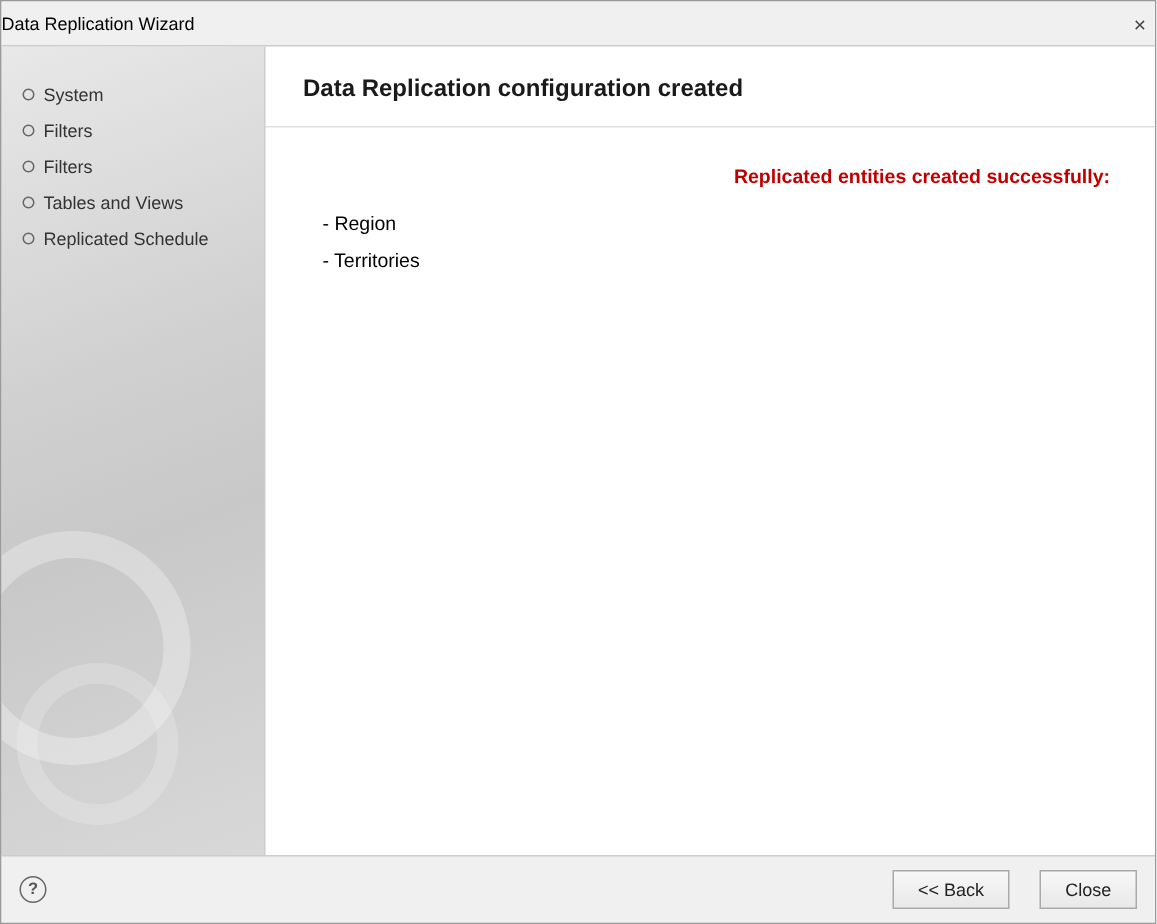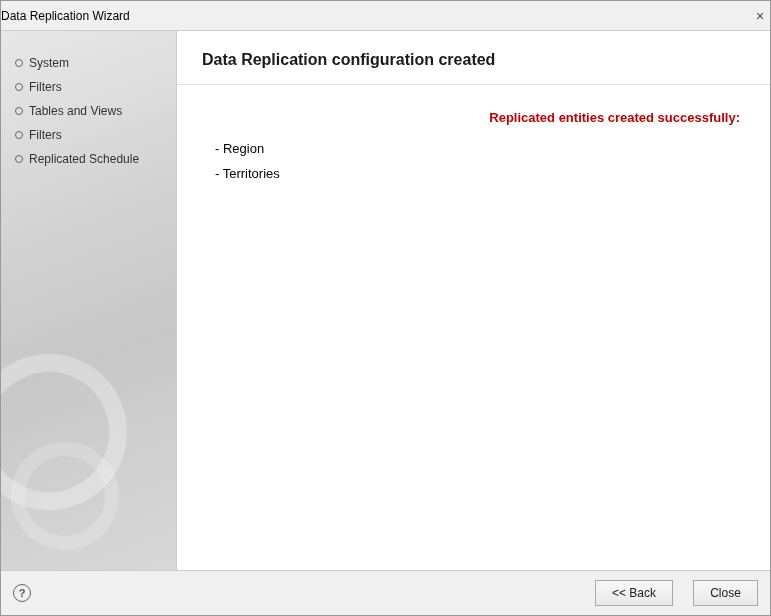--- a/index.html
+++ b/index.html
@@ -221,25 +221,25 @@
       <div class="sidebar-item">
         <span class="sidebar-bullet"></span>
         <span>System</span>
       </div>
       <div class="sidebar-item">
         <span class="sidebar-bullet"></span>
         <span>Filters</span>
       </div>
       <div class="sidebar-item">
         <span class="sidebar-bullet"></span>
+        <span>Filters</span>
+      </div>
+      <div class="sidebar-item">
+        <span class="sidebar-bullet"></span>
         <span>Tables and Views</span>
-      </div>
-      <div class="sidebar-item">
-        <span class="sidebar-bullet"></span>
-        <span>Filters</span>
       </div>
       <div class="sidebar-item">
         <span class="sidebar-bullet"></span>
         <span>Replicated Schedule</span>
       </div>
     </div>
 
     <div class="main-content">
       <div class="main-header">
         <span class="main-title">Data Replication configuration created</span>

